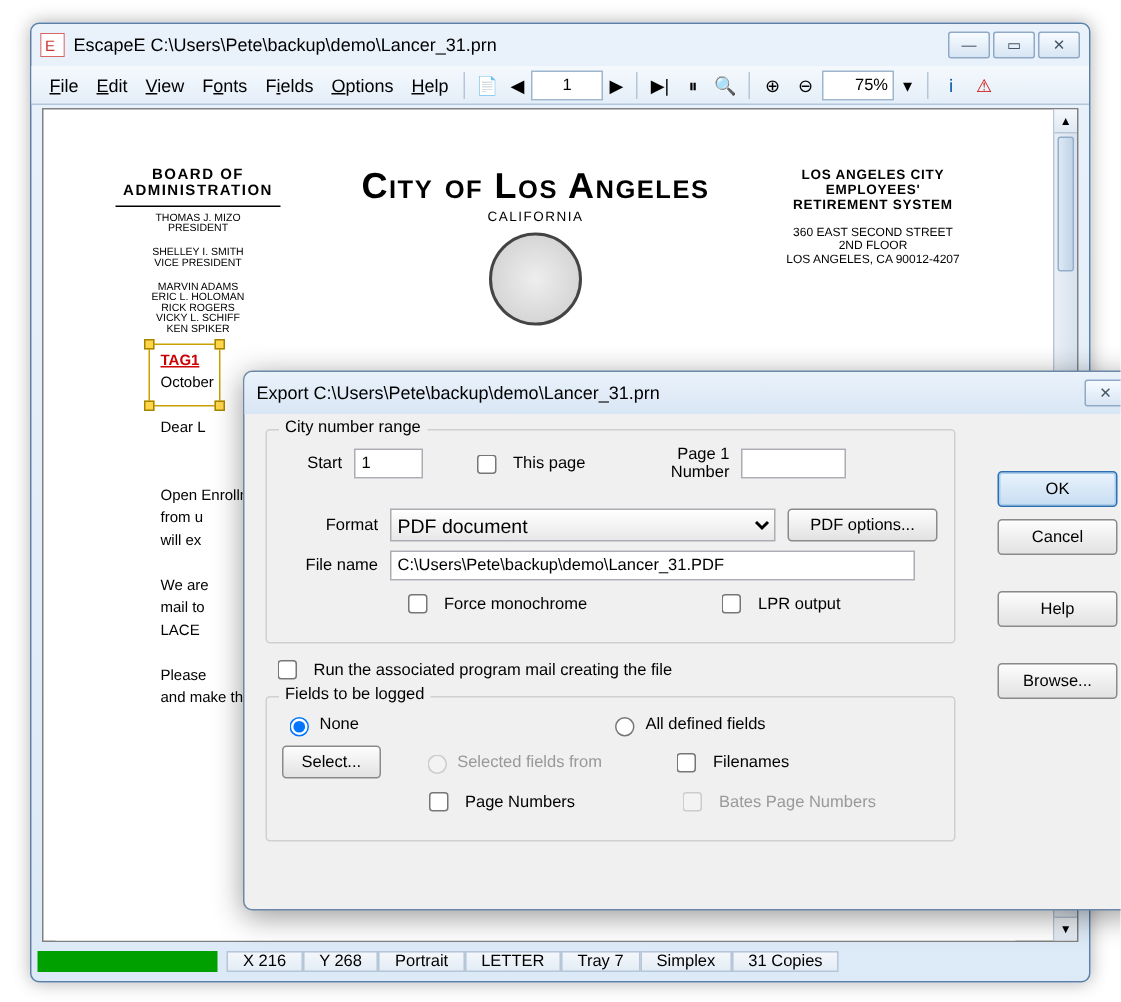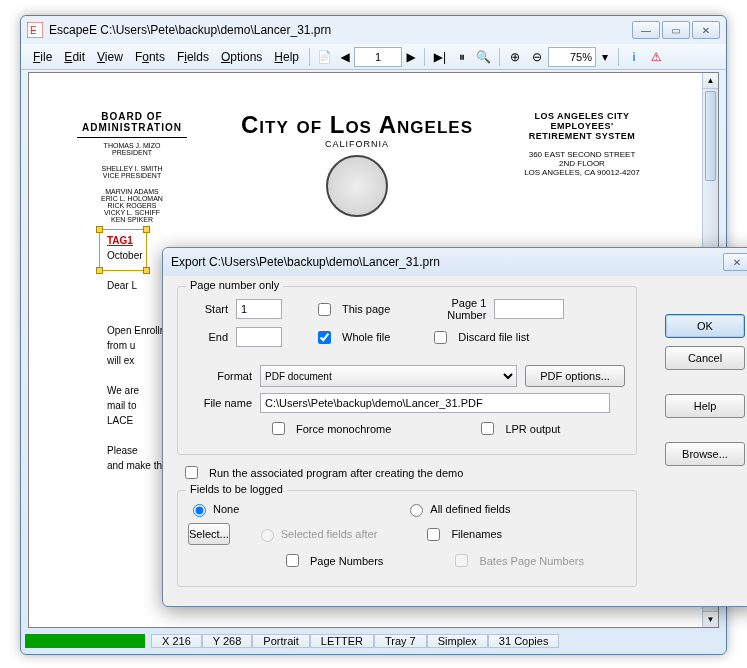--- a/index.html
+++ b/index.html
@@ -112,24 +112,24 @@
 .groupbox > .legend {
   position:absolute; top:-8px; left:8px; background:#f0f0f0; padding:0 4px; font-size:11px;
 }
 .row { display:flex; align-items:center; gap:8px; margin-bottom:6px; }
 .lbl { font-size:11px; }
 .num-input, .text-input {
   border:1px solid #abadb3; background:#fff; height:20px; font-size:11px; padding:0 4px;
 }
 .num-input { width:46px; }
 .chk { width:13px; height:13px; vertical-align:middle; }
-select.fmt { width:257px; height:22px; border:1px solid #abadb3; background:linear-gradient(#fff,#e8e8e8); font-size:10px; }
+select.fmt { width:257px; height:22px; border:1px solid #abadb3; background:linear-gradient(#fff,#e8e8e8); font-size:13px; }
 .btn {
   height:22px; border:1px solid #8a8a8a; background:linear-gradient(#fdfdfd,#e2e2e2);
-  border-radius:3px; font-size:11px; padding:0 0;
+  border-radius:3px; font-size:11px; padding:0 12px;
 }
 .btn.primary { border:1px solid #2f6fb0; background:linear-gradient(#eaf3fc,#c8ddf2); box-shadow: inset 0 0 0 1px #a7cdef; }
 .side-btns { position:absolute; right:14px; top:38px; width:80px; display:flex; flex-direction:column; gap:8px; }
 .side-btns .btn { width:100%; height:24px; }
 .radio-lbl { display:flex; align-items:center; gap:4px; }
 .disabled { color:#999; }
 </style>
 </head>
 <body>
 
@@ -264,40 +264,30 @@
       <button class="btn primary">OK</button>
       <button class="btn">Cancel</button>
       <div style="height:8px"></div>
       <button class="btn">Help</button>
       <div style="height:8px"></div>
       <button class="btn">Browse...</button>
     </div>
 
     <div style="width:460px">
     <div class="groupbox">
-      <div class="legend">Page number only</div>
+      <div class="legend">City number range</div>
       <div class="row">
         <span class="lbl" style="width:40px; text-align:right">Start</span>
         <input class="num-input" value="1" style="">
         <span style="width:16px"></span>
         <input type="checkbox" class="chk" style="">
         <span class="lbl">This page</span>
         <span style="width:24px"></span>
         <span class="lbl" style="width:56px; text-align:right; line-height:1.1">Page 1 Number</span>
         <input class="num-input" style="width: 70px;" value="">
-      </div>
-      <div class="row">
-        <span class="lbl" style="width:40px; text-align:right">End</span>
-        <input class="num-input" value="" style="">
-        <span style="width:16px"></span>
-        <input type="checkbox" class="chk" checked="" style="">
-        <span class="lbl">Whole file</span>
-        <span style="width:24px"></span>
-        <input type="checkbox" class="chk" style="">
-        <span class="lbl">Discard file list</span>
       </div>
       <div style="height:12px"></div>
       <div class="row">
         <span class="lbl" style="width:64px; text-align:right">Format</span>
         <select class="fmt">
           <option>PDF document</option>
         </select>
         <button class="btn" style="width:100px">PDF options...</button>
       </div>
       <div class="row">
@@ -309,42 +299,42 @@
         <input type="checkbox" class="chk" style="">
         <span class="lbl">Force monochrome</span>
         <span style="width:70px"></span>
         <input type="checkbox" class="chk" style="">
         <span class="lbl">LPR output</span>
       </div>
     </div>
 
     <div class="row" style="margin:0 0 8px 4px">
       <input type="checkbox" class="chk" style="">
-      <span class="lbl">Run the associated program after creating the demo</span>
+      <span class="lbl">Run the associated program mail creating the file</span>
     </div>
 
     <div class="groupbox">
       <div class="legend">Fields to be logged</div>
       <div class="row">
         <label class="radio-lbl">
               <input type="radio" name="fl" checked="" style="">
               <span>None</span>
             </label>
         <span style="width:150px"></span>
         <label class="radio-lbl">
               <input type="radio" name="fl" style="">
               <span>All defined fields</span>
             </label>
       </div>
       <div class="row">
         <button class="btn">Select...</button>
         <span style="width:10px"></span>
         <label class="radio-lbl disabled">
               <input type="radio" name="fl" disabled="" style="">
-              <span>Selected fields after</span>
+              <span>Selected fields from</span>
             </label>
         <span style="width:30px"></span>
         <input type="checkbox" class="chk" style="">
         <span class="lbl">Filenames</span>
       </div>
       <div class="row">
         <span style="width:86px"></span>
         <input type="checkbox" class="chk" style="">
         <span class="lbl">Page Numbers</span>
         <span style="width:52px"></span>

